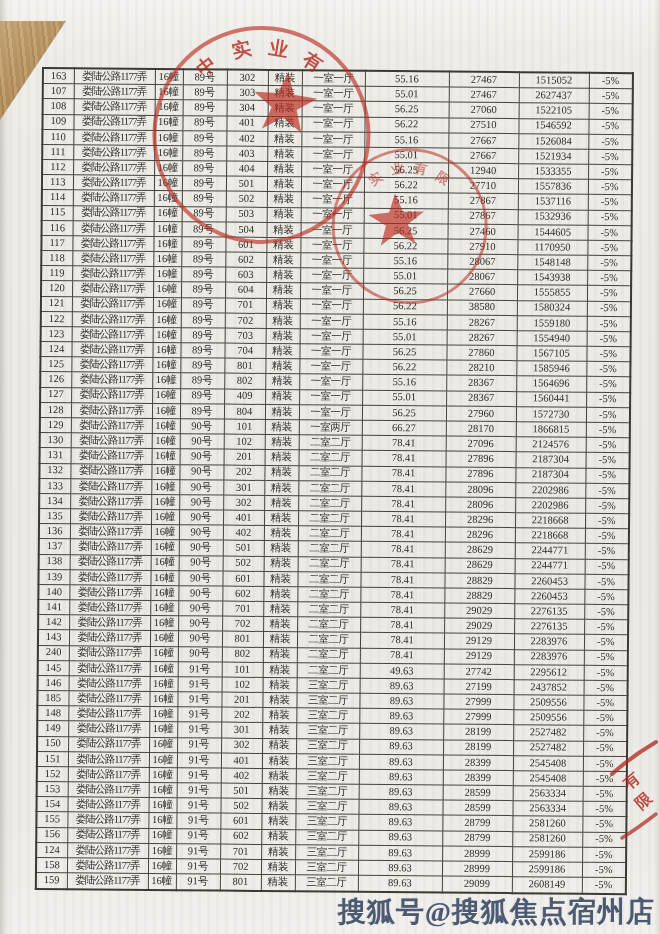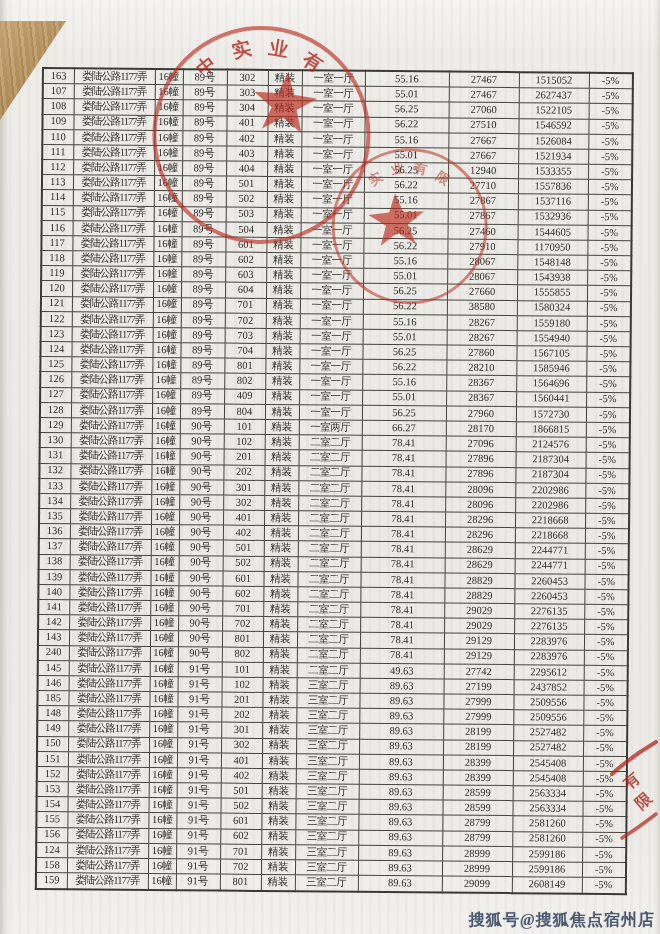--- a/index.html
+++ b/index.html
@@ -60,21 +60,21 @@
     background:rgba(186,41,28,.72);}
   .star1{left:95px;top:42px;width:66px;height:64px;transform:rotate(6deg);}
   .star2{left:33px;top:42px;width:58px;height:56px;transform:rotate(-4deg);}
   .seal-char{position:absolute;color:rgba(176,37,26,.85);font-weight:bold;
     font-size:19px;transform-origin:center;}
   .seal2 .seal-char{font-size:13px;color:rgba(176,37,26,.55);}
   .seal3{position:absolute;left:598px;top:738px;width:62px;height:112px;}
   .seal3 .seal-char{font-size:16px;color:rgba(176,37,26,.8);}
   .watermark{
     position:absolute;right:5px;bottom:3px;
-    font-size:16px;font-weight:bold;letter-spacing:1px;
+    font-size:28px;font-weight:bold;letter-spacing:1px;
     color:#3e4e68;opacity:.92;
     text-shadow:.5px .5px 0 rgba(255,255,255,.6), -.5px -.5px 1px rgba(22,32,52,.35);
   }
 </style>
 </head>
 <body>
 
 <div class="photo">
   <div class="edge-left"></div>
   <div class="edge-right"></div>

